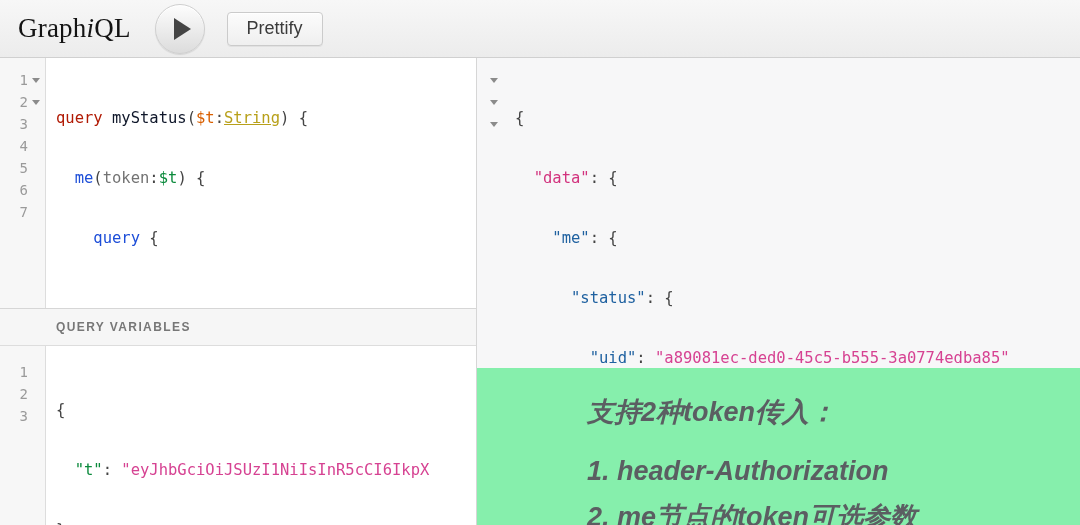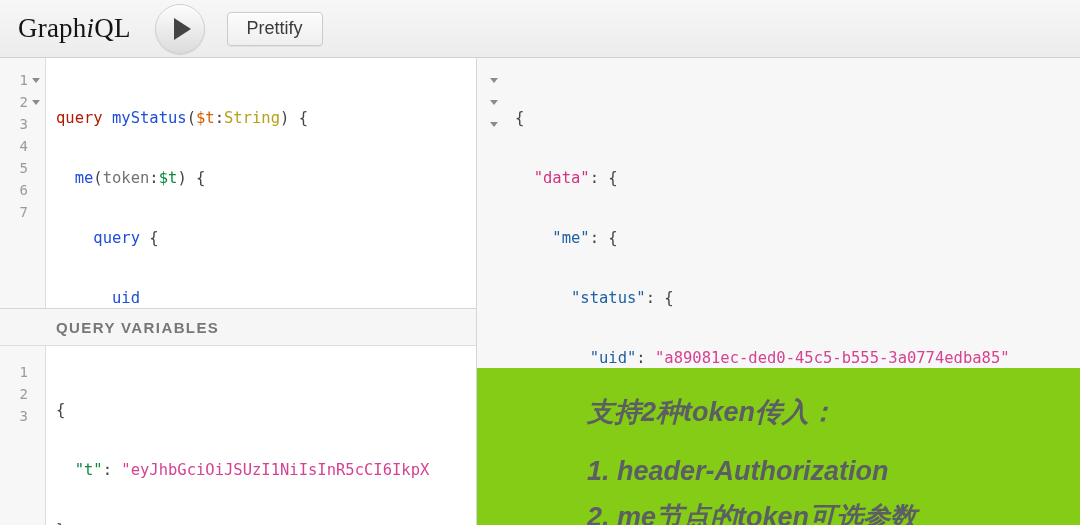--- a/index.html
+++ b/index.html
@@ -84,42 +84,42 @@
     border-color:#8b8b8b transparent transparent transparent;
   }
   .fold.blank{border-color:transparent;}
   .code{
     flex:1;padding:11px 0 0 10px;min-width:0;overflow:hidden;white-space:pre;
   }
   .cline{height:22px;line-height:22px;font-size:15.5px;white-space:pre;}
 
   
   .t-kw{color:#b11a04;}
-  .t-opname{color:#1d4ed8;}
+  .t-opname{color:#0f172a;}
   .t-punc{color:#444;}
   .t-var{color:#d95f00;}
-  .t-type{color:#b8a01a;}
+  .t-type{color:#b8a01a;text-decoration:underline;}
   .t-field{color:#1d4ed8;}
   .t-arg{color:#737373;}
   .t-varg{color:#0b8a3c;}
 
   
   .j-punc{color:#444;}
   .j-keyred{color:#d2337e;}
   .j-key{color:#1f61a0;}
   .j-str{color:#d64292;}
 
   
   .qv-bar{
     height:38px;min-height:38px;box-sizing:border-box;
     background:#f6f6f6;border-top:1px solid #d6d6d6;border-bottom:1px solid #ddd;
     display:flex;align-items:center;padding-left:56px;
   }
   .qv-title{
-    font-size:15px;font-weight:bold;letter-spacing:1.4px;
+    font-size:12px;font-weight:bold;letter-spacing:1.4px;
     color:#777;font-family:"Liberation Sans",sans-serif;
   }
   .qv-editor{flex:1;min-height:0;}
   .qv-editor .gutter{background:#f7f7f7;}
   .qv-editor .code{padding-top:15px;}
   .qv-editor .gutter{padding-top:15px;}
   .jwt-clip{overflow:hidden;}
 
   
   .res-wrap{display:flex;height:100%;}
@@ -129,21 +129,21 @@
   }
   .res-gutter .gline{justify-content:center;padding-right:0;}
   .res-code{
     flex:1;padding:11px 0 0 8px;white-space:pre;min-width:0;
     font-family:"DejaVu Sans Mono","Liberation Mono",monospace;
   }
 
   
   .annot{
     position:absolute;left:0;right:0;bottom:0;top:310px;
-    background:#84cc16;
+    background:#86efac;
     padding:26px 32px 0 110px;box-sizing:border-box;
   }
   .an-line{
     color:#5b5e62;font-weight:bold;font-style:italic;
     font-family:"Liberation Sans",sans-serif;
     white-space:nowrap;
   }
   .an-1{font-size:27px;margin-bottom:26px;}
   .an-2{font-size:27px;margin-bottom:12px;}
   .an-3{font-size:27px;}
@@ -195,21 +195,20 @@
             </div>
           <div class="gline">
               <span class="gnum">7</span>
               <span class="fold blank"></span>
             </div>
         </div>
         <div class="code">
           <div class="cline"><span class="t-kw">query</span><span> </span><span class="t-opname">myStatus</span><span class="t-punc">(</span><span class="t-var">$t</span><span class="t-punc">:</span><span class="t-type">String</span><span class="t-punc">) {</span></div>
           <div class="cline"><span>  </span><span class="t-field">me</span><span class="t-punc">(</span><span class="t-arg">token</span><span class="t-punc">:</span><span class="t-varg">$t</span><span class="t-punc">) {</span></div>
           <div class="cline"><span>    </span><span class="t-field">query</span><span class="t-punc"> {</span></div>
-          <div class="cline"><span>      </span><span class="t-field">uid</span></div>
           
           
           
         </div>
       </div>
 
       <div class="qv-bar">
         <div class="qv-title">QUERY VARIABLES</div>
       </div>
 

